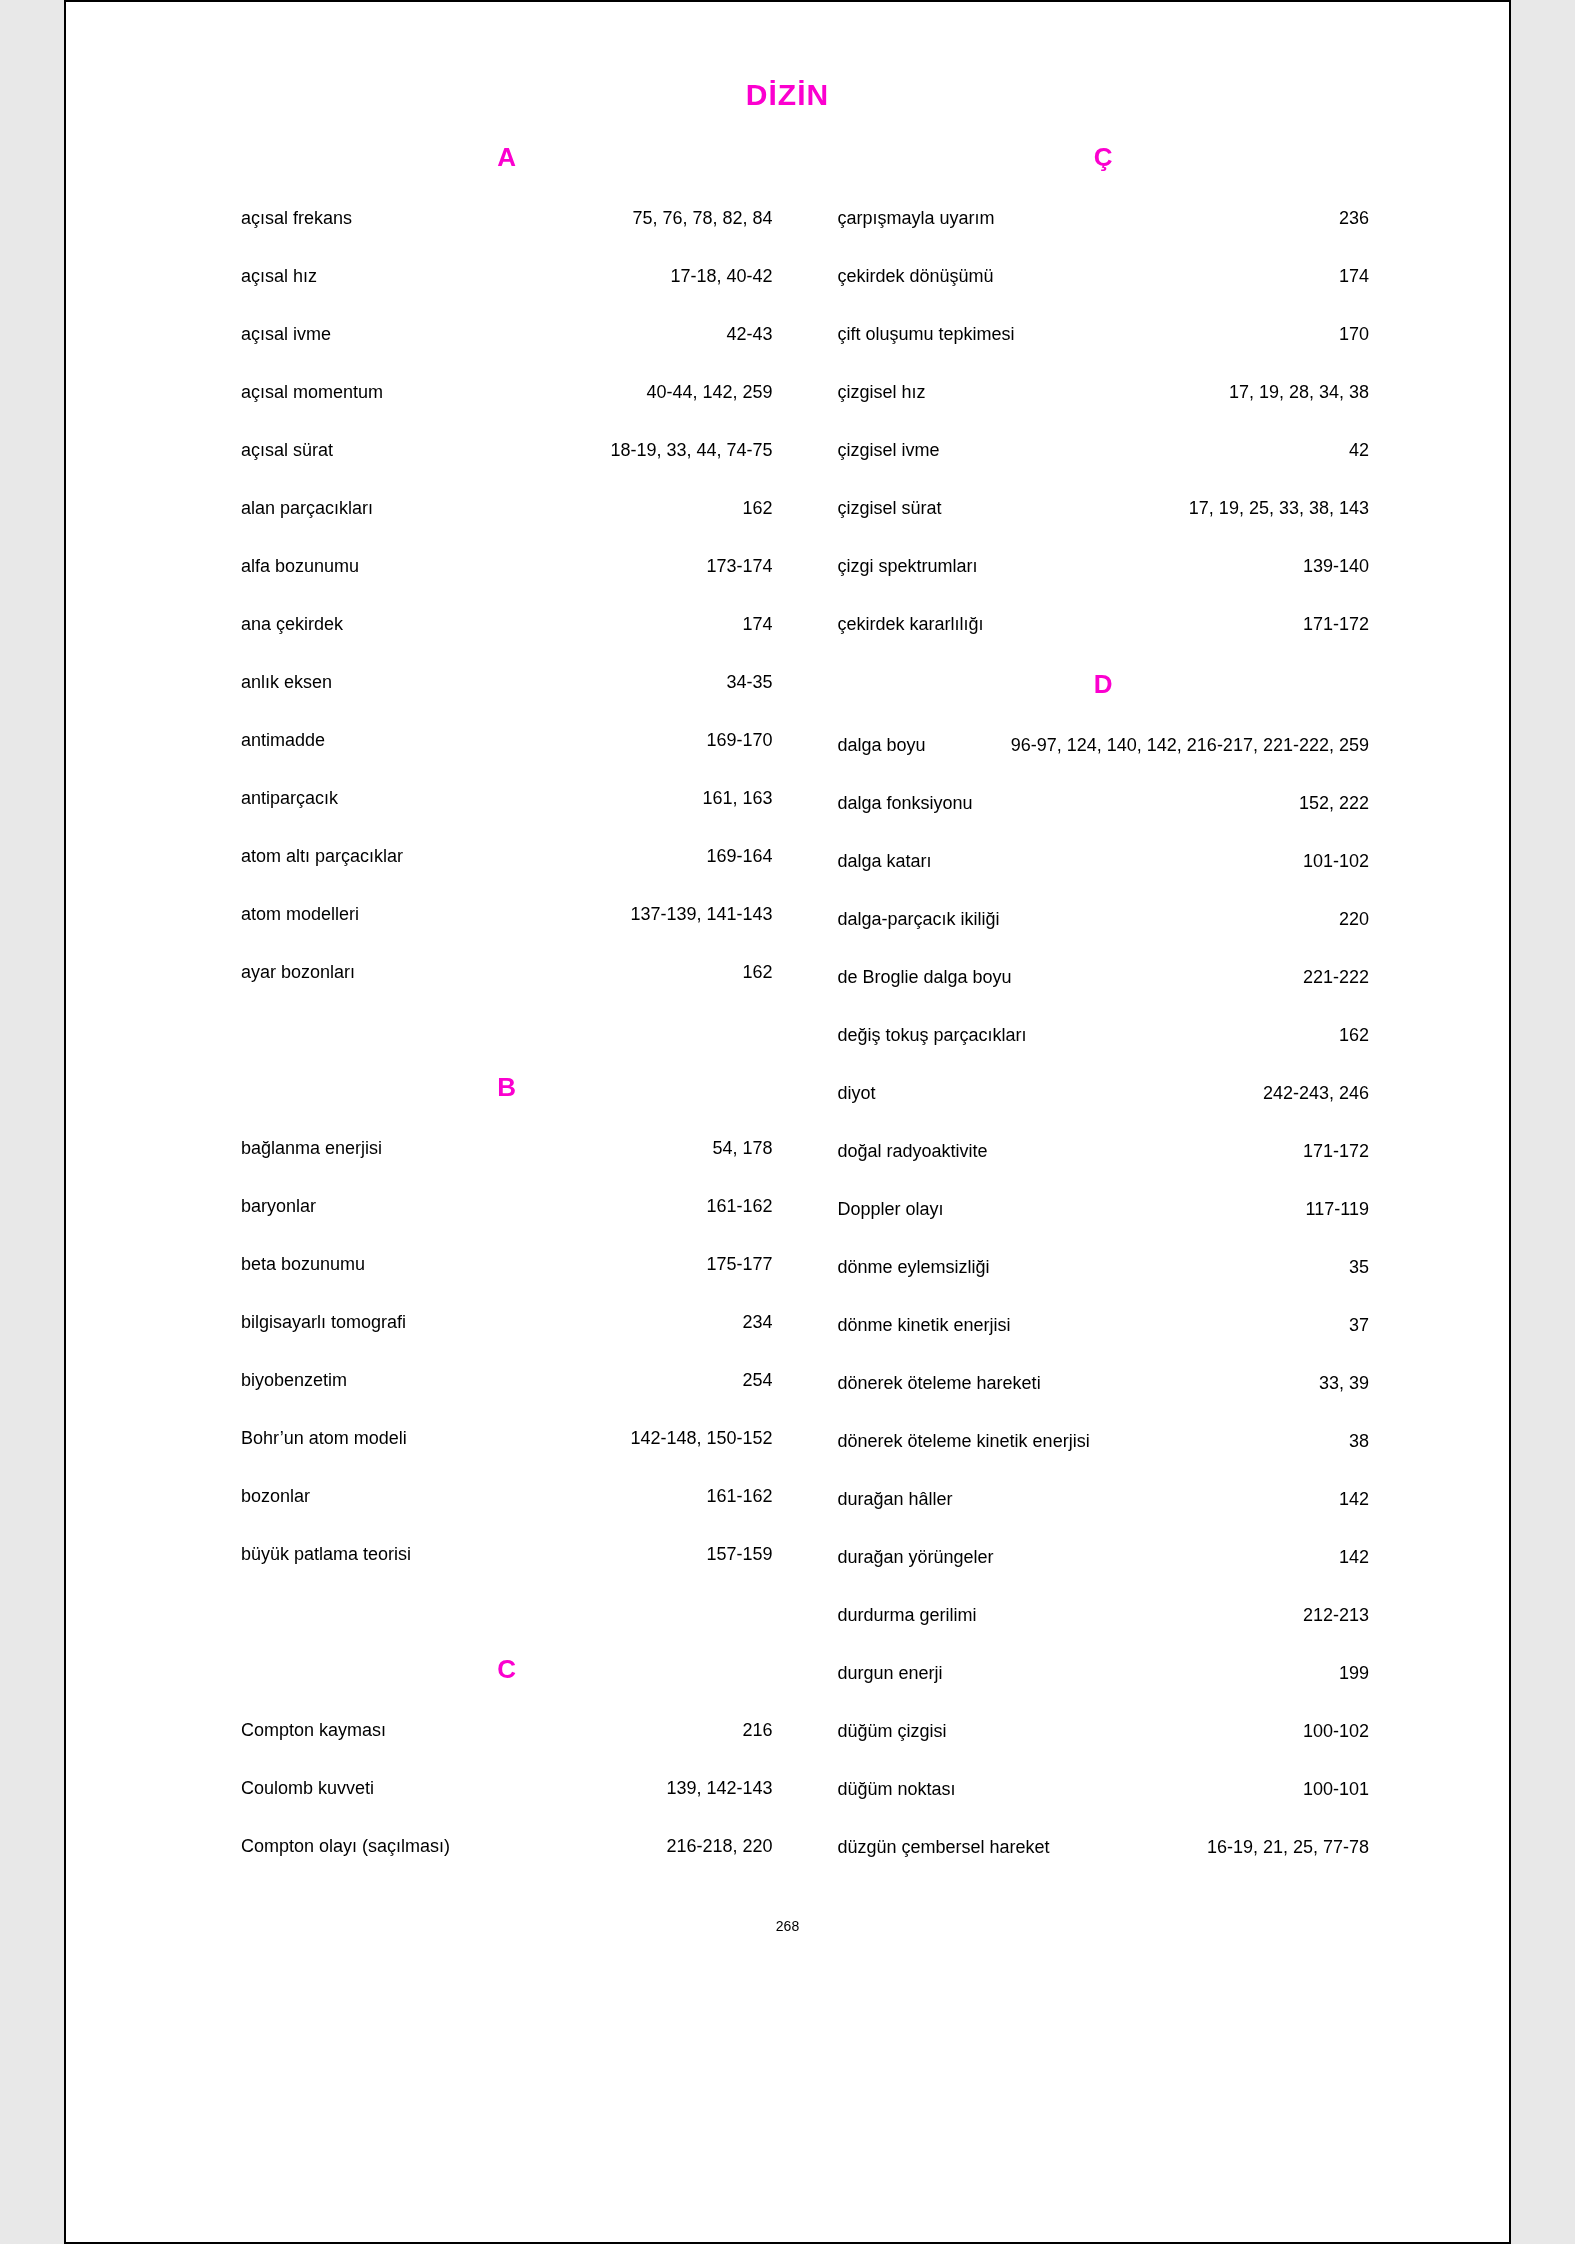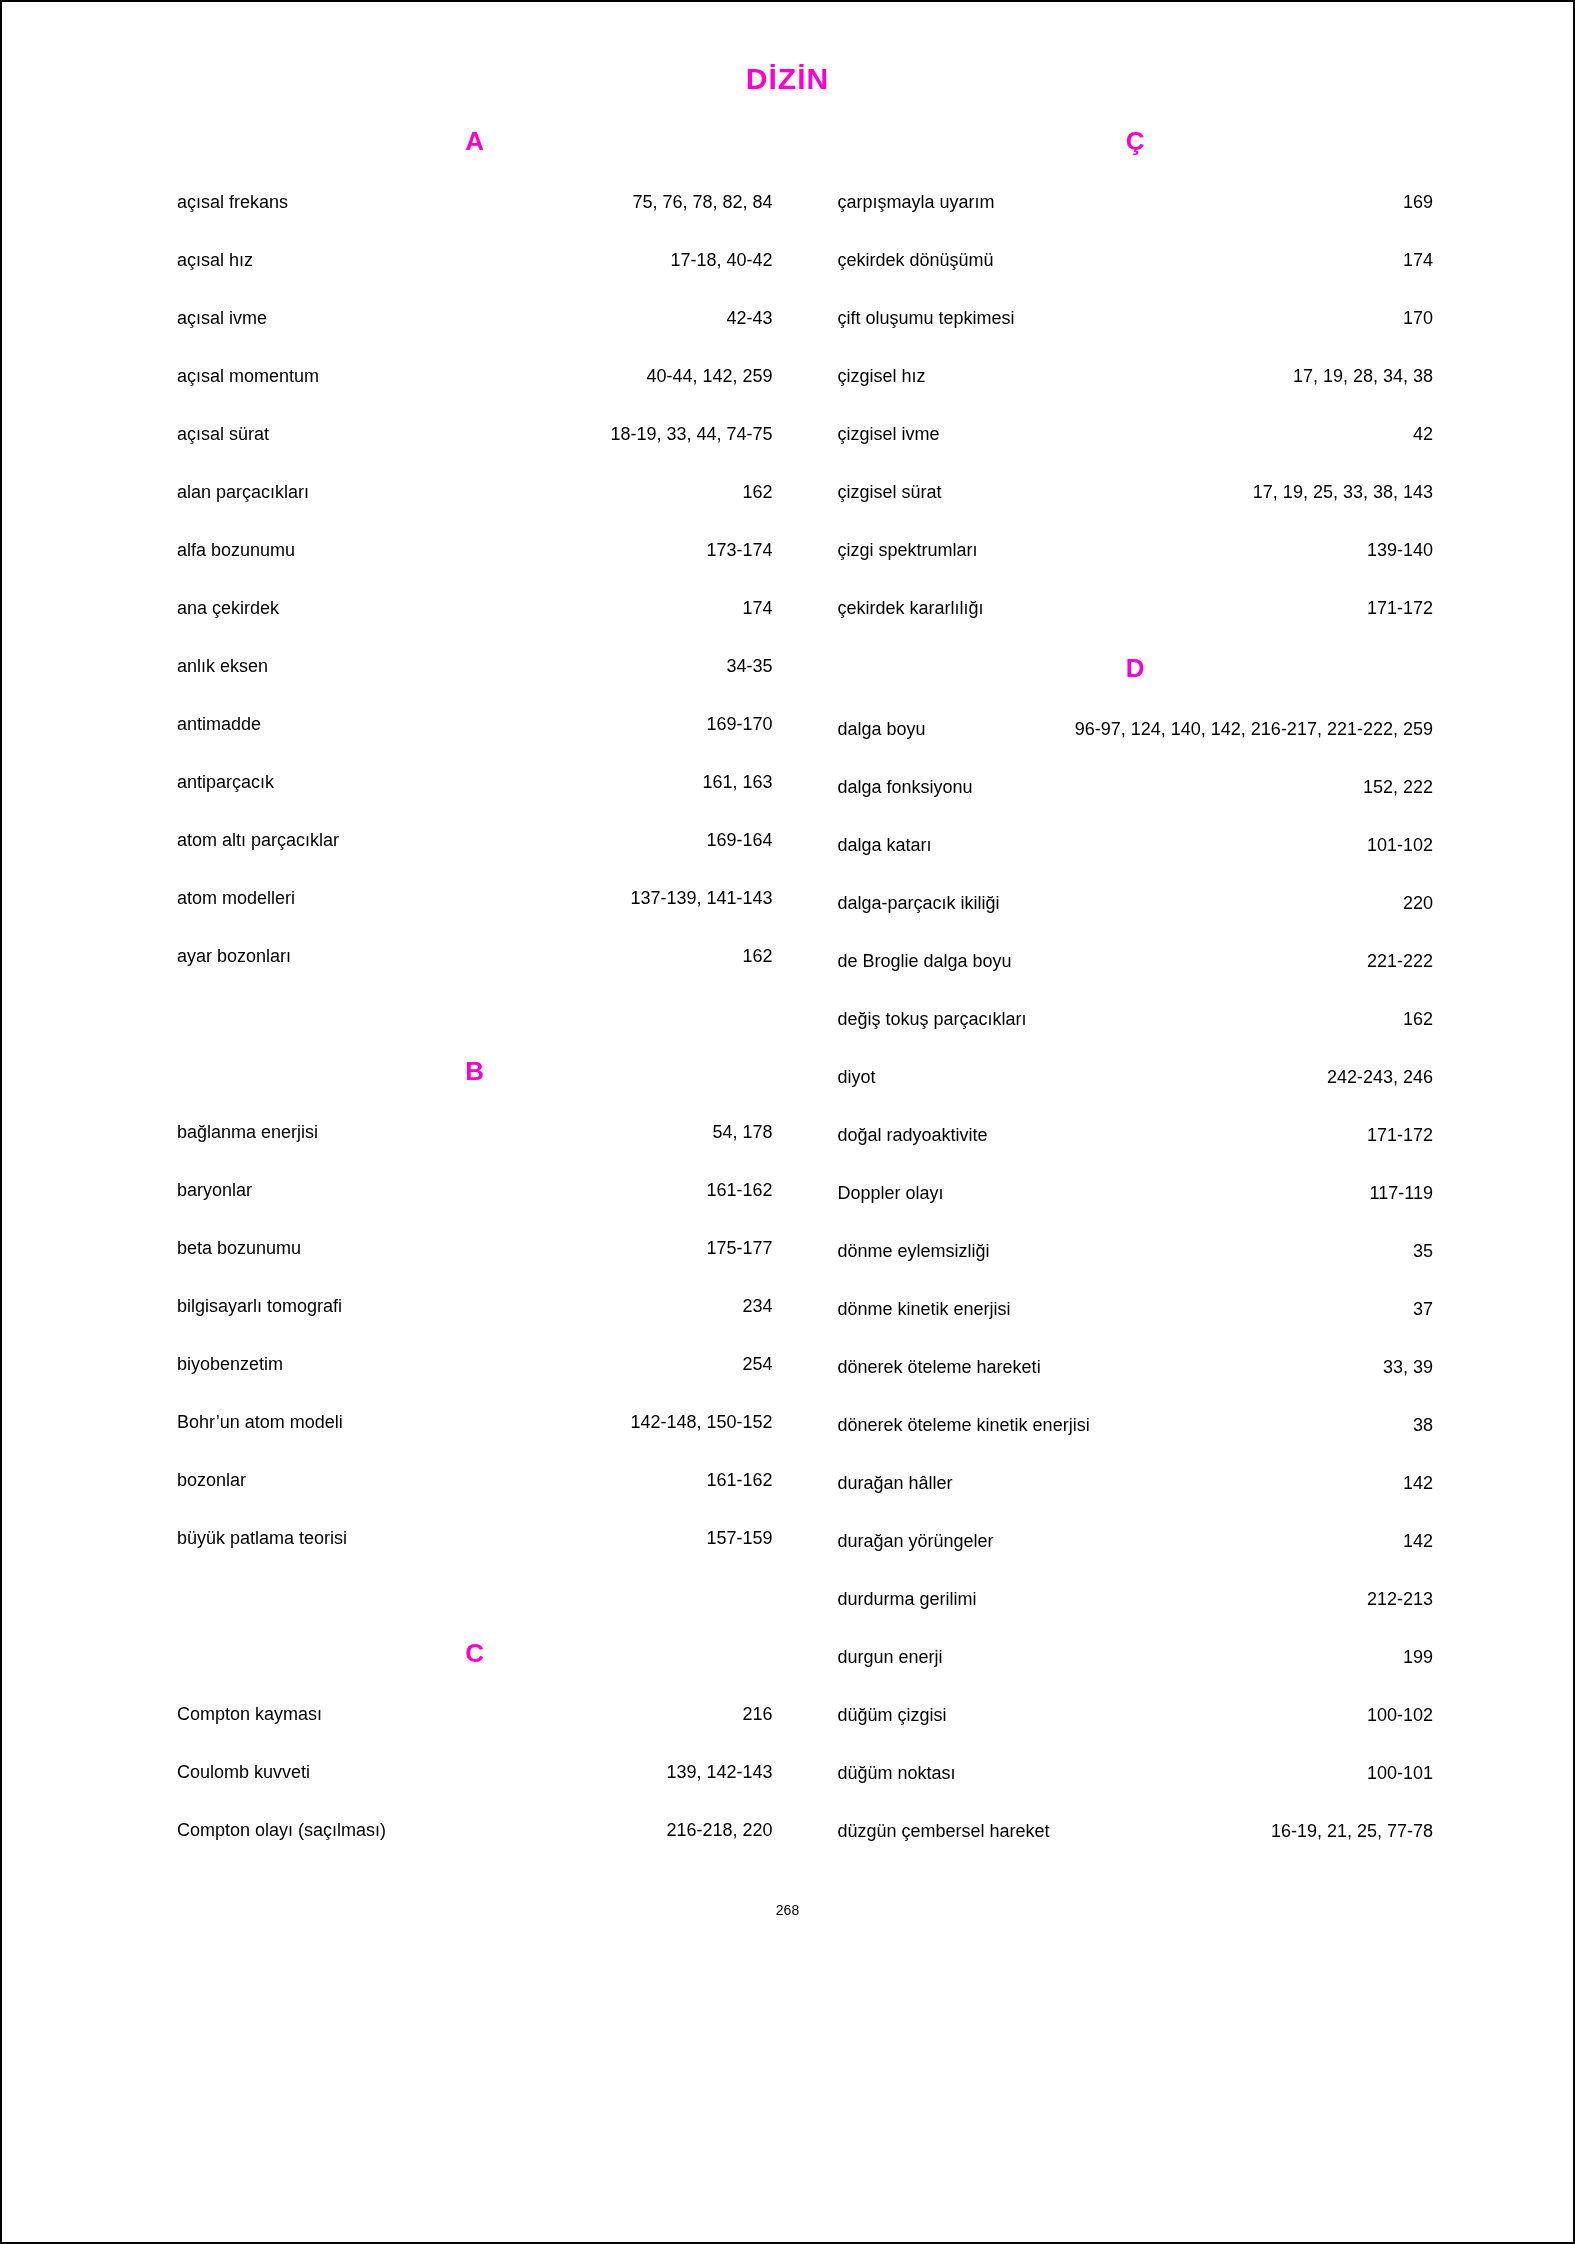--- a/index.html
+++ b/index.html
@@ -2,25 +2,25 @@
 <html style="--accent: #fb00cf;"><head>
 <meta charset="utf-8">
 <style>
   * { margin: 0; padding: 0; box-sizing: border-box; }
   html, body { background: #e8e8e8; }
   body {
     font-family: "Liberation Sans", "DejaVu Sans", sans-serif;
     color: #000;
   }
   .page {
-    width: 1575px;
+    width: 1447px;
     height: 2244px;
     background: #ffffff;
     border: 2px solid #000;
-    padding-top: 60px;
+    padding-top: 76px;
     overflow: hidden;
     position: relative;
     margin: 0 auto;
   }
   .title {
     text-align: center;
     font-size: 30px;
     font-weight: bold;
     letter-spacing: 1px;
     color: var(--accent, #fb00cf);
@@ -178,21 +178,21 @@
             <span class="term">Compton olayı (saçılması)</span>
             <span class="pages">216-218, 220</span>
           </div>
         </section>
       </div>
     <div class="col" id="col-right">
         <section class="index-section">
           <div class="section-letter">Ç</div>
           <div class="entry">
             <span class="term">çarpışmayla uyarım</span>
-            <span class="pages">169</span>
+            <span class="pages">236</span>
           </div>
           <div class="entry">
             <span class="term">çekirdek dönüşümü</span>
             <span class="pages">174</span>
           </div>
           <div class="entry">
             <span class="term">çift oluşumu tepkimesi</span>
             <span class="pages">170</span>
           </div>
           <div class="entry">

